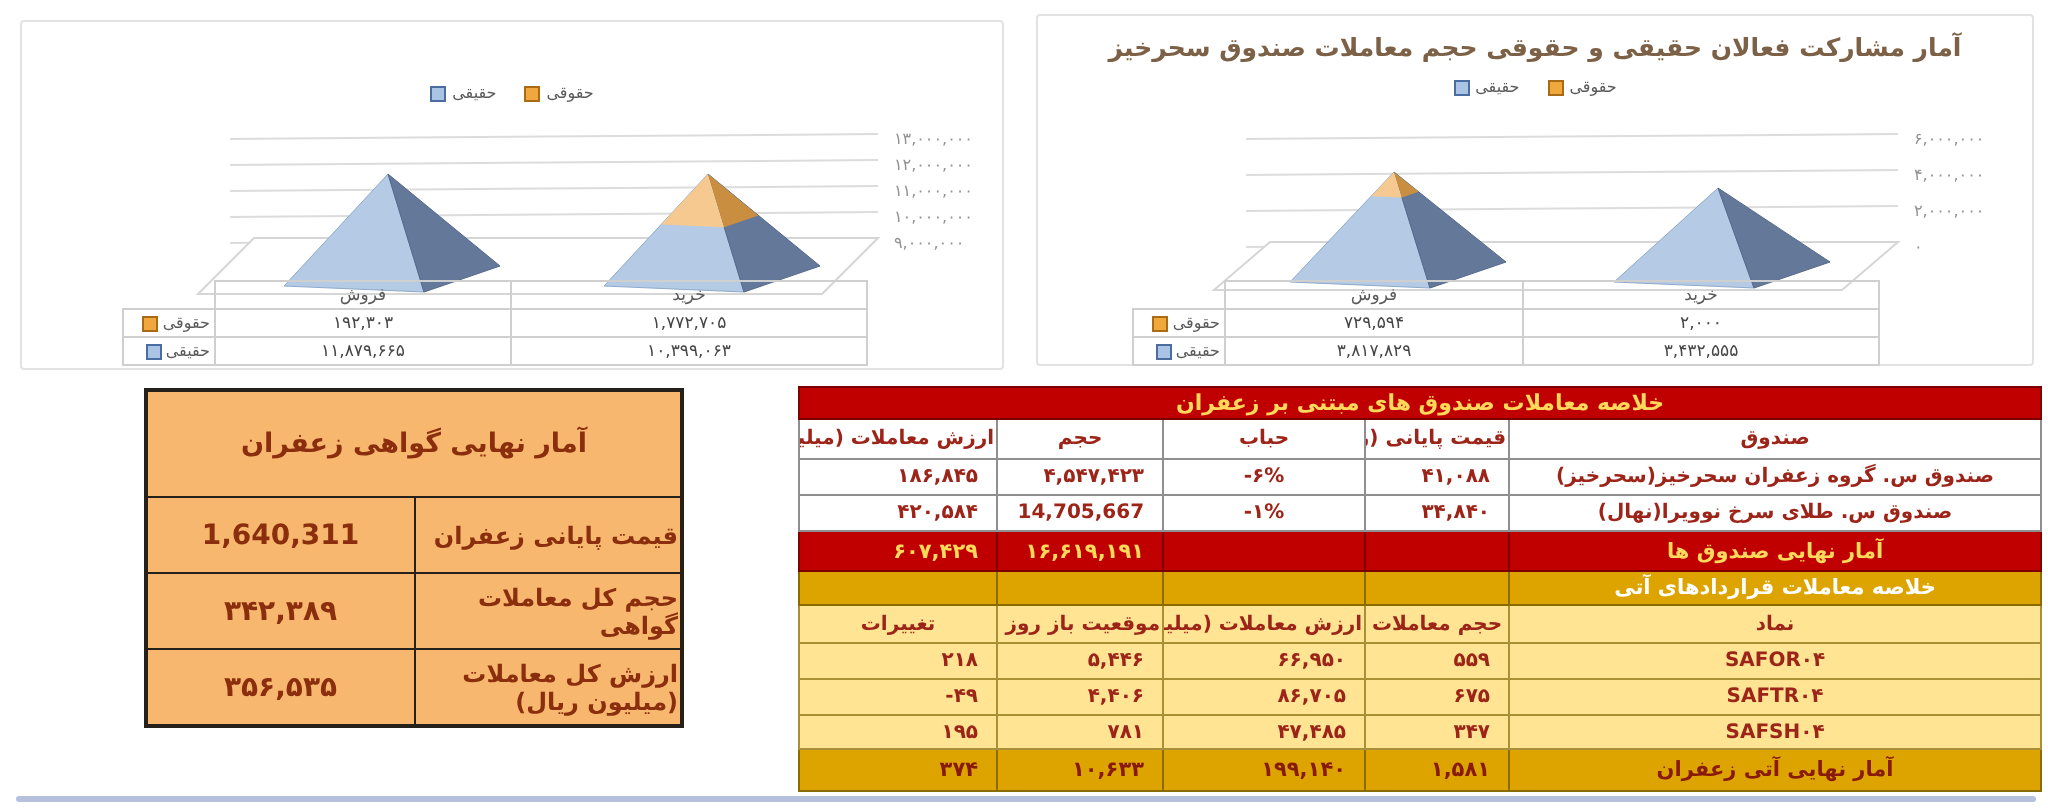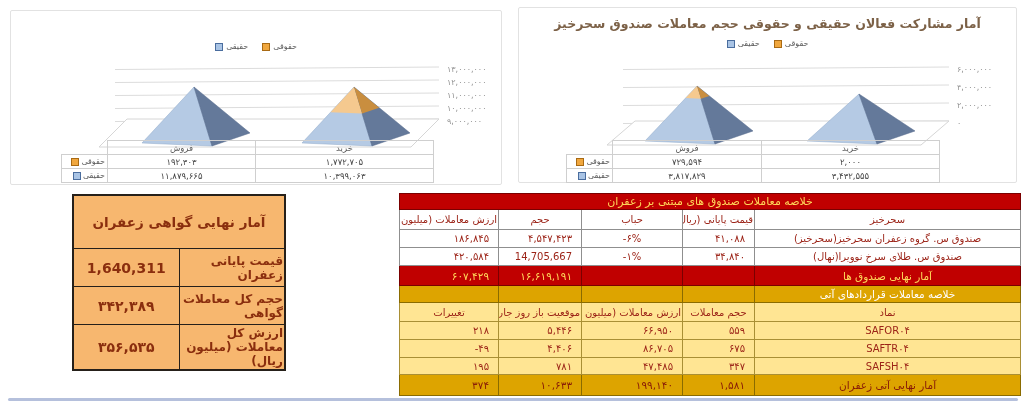--- a/index.html
+++ b/index.html
@@ -35,33 +35,33 @@
   }
   .mini-table td{border:1px solid #cfcfcf;text-align:center;padding:0;height:13px;overflow:hidden;}
   .mini-table td.corner{border:none;}
   .mini-table td.cat{color:#5a5a5a;}
   .mini-table td.rowlab{direction:rtl;}
   .mini-table .rl{display:flex;align-items:center;justify-content:flex-start;gap:2px;direction:rtl;padding:0 2px;}
   .mini-table .rl span{font-size:8px;color:#5a5a5a;}
 
   
   .cert-table{
-    position:absolute;left:72px;top:194px;width:214px;border-collapse:collapse;table-layout:fixed;
+    position:absolute;left:72px;top:194px;width:270px;border-collapse:collapse;table-layout:fixed;
     direction:rtl;background:#f7b76f;border:2px solid #26201a;
     color:#8a2e0e;font-weight:bold;
   }
   .cert-table td{border:1.5px solid #26201a;}
   .cert-table .hdr{height:50px;text-align:center;font-size:13.5px;}
   .cert-table .lab{height:35px;text-align:right;font-size:12px;margin-left:32px;}
   .cert-table .val{height:35px;text-align:center;font-size:14px;direction:ltr;}
 
   
   .main-table{
     position:absolute;left:399px;top:193px;width:621px;border-collapse:collapse;table-layout:fixed;
-    direction:rtl;font-weight:normal;border:1.5px solid #3a3a3a;
+    direction:rtl;font-weight:bold;border:1.5px solid #3a3a3a;
   }
   .main-table td{border:1px solid #8f8f8f;overflow:hidden;white-space:nowrap;}
   .row-title td{background:#c00000;color:#ffd95a;text-align:center;font-size:11px;border-color:#7a0000;}
   .row-head td{background:#ffffff;color:#9c2418;text-align:center;font-size:10px;}
   .row-fund td{background:#ffffff;color:#9c2418;font-size:10px;}
   .row-total td{background:#c00000;color:#ffd95a;font-size:10.5px;border-color:#7a0000;}
   .row-gold td{background:#dda400;color:#ffffff;font-size:10.5px;border-color:#8a6b00;}
   .row-fhead td{background:#ffe593;color:#9c2418;text-align:center;font-size:10px;border-color:#a98f35;}
   .row-fut td{background:#ffe593;color:#9c2418;font-size:10px;border-color:#a98f35;}
   .row-ftotal td{background:#dda400;color:#871a08;font-size:10.5px;border-color:#8a6b00;}
@@ -234,21 +234,21 @@
       <col style="width:72px">
       <col style="width:101px">
       <col style="width:83px">
       <col style="width:99px">
   </colgroup>
   <tbody>
       <tr class="row-title" style="height:15px;">
     <td colspan="5">خلاصه معاملات صندوق های مبتنی بر زعفران</td>
   </tr>
   <tr class="row-head" style="height:20px;">
-    <td>سحرخیز</td>
+    <td>صندوق</td>
     <td>قیمت پایانی (ریال)</td>
     <td>حباب</td>
     <td>حجم</td>
     <td>ارزش معاملات (میلیون ریال)</td>
   </tr>
   <tr class="row-fund" style="height:18px;">
     <td class="c">صندوق س. گروه زعفران سحرخیز(سحرخیز)</td>
     <td class="num">
           <div>۴۱,۰۸۸</div>
         </td>

